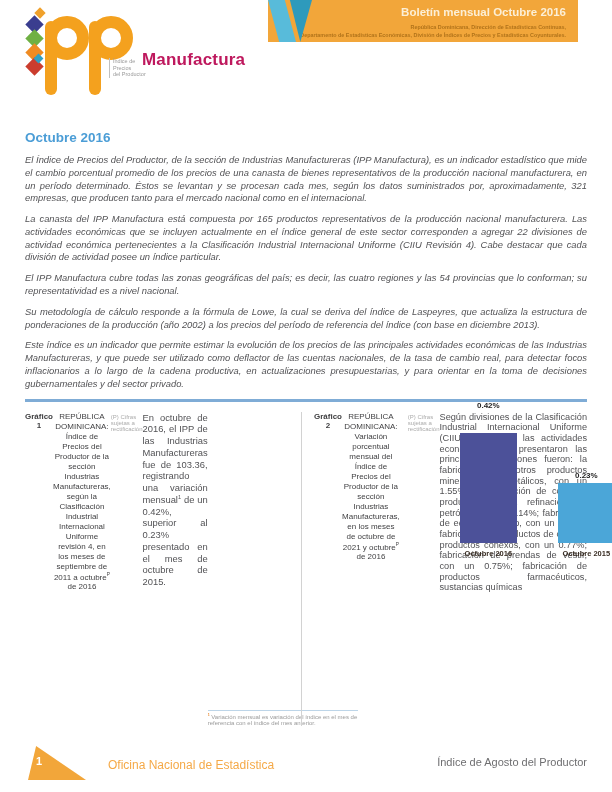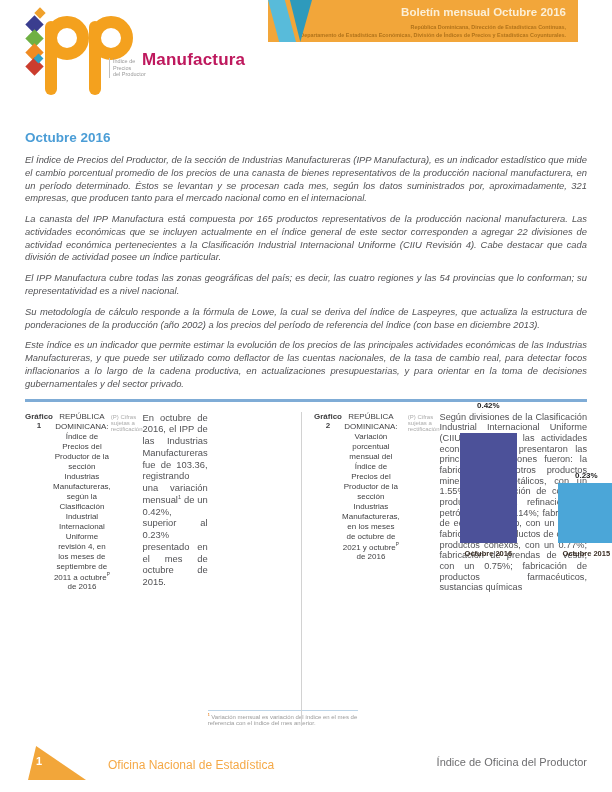--- a/index.html
+++ b/index.html
@@ -189,15 +189,15 @@
           </div>
         <div class="footnote-p">(P) Cifras sujetas a rectificación</div>
         <p class="result">Según divisiones de la Clasificación Industrial Internacional Uniforme (CIIU) revisión 4, las actividades económicas que presentaron las principales variaciones fueron: la fabricación de otros productos minerales no metálicos, con un 1.55%; la fabricación de coque y productos de la refinación de petróleo, con un 1.14%; fabricación de equipo eléctrico, con un 0.87%; fabricación de productos de cuero y productos conexos, con un 0.77%; fabricación de prendas de vestir, con un 0.75%; fabricación de productos farmacéuticos, sustancias químicas</p>
       </div>
     </div>
   </div>
 
   <div class="page-tri"></div>
   <div class="page-num">1</div>
   <div class="footer-org">Oficina Nacional de Estadística</div>
-  <div class="footer-right">Índice de Oficina del Productor</div>
+  <div class="footer-right">Índice de Agosto del Productor</div>
 
 </div>
 
 </body></html>

